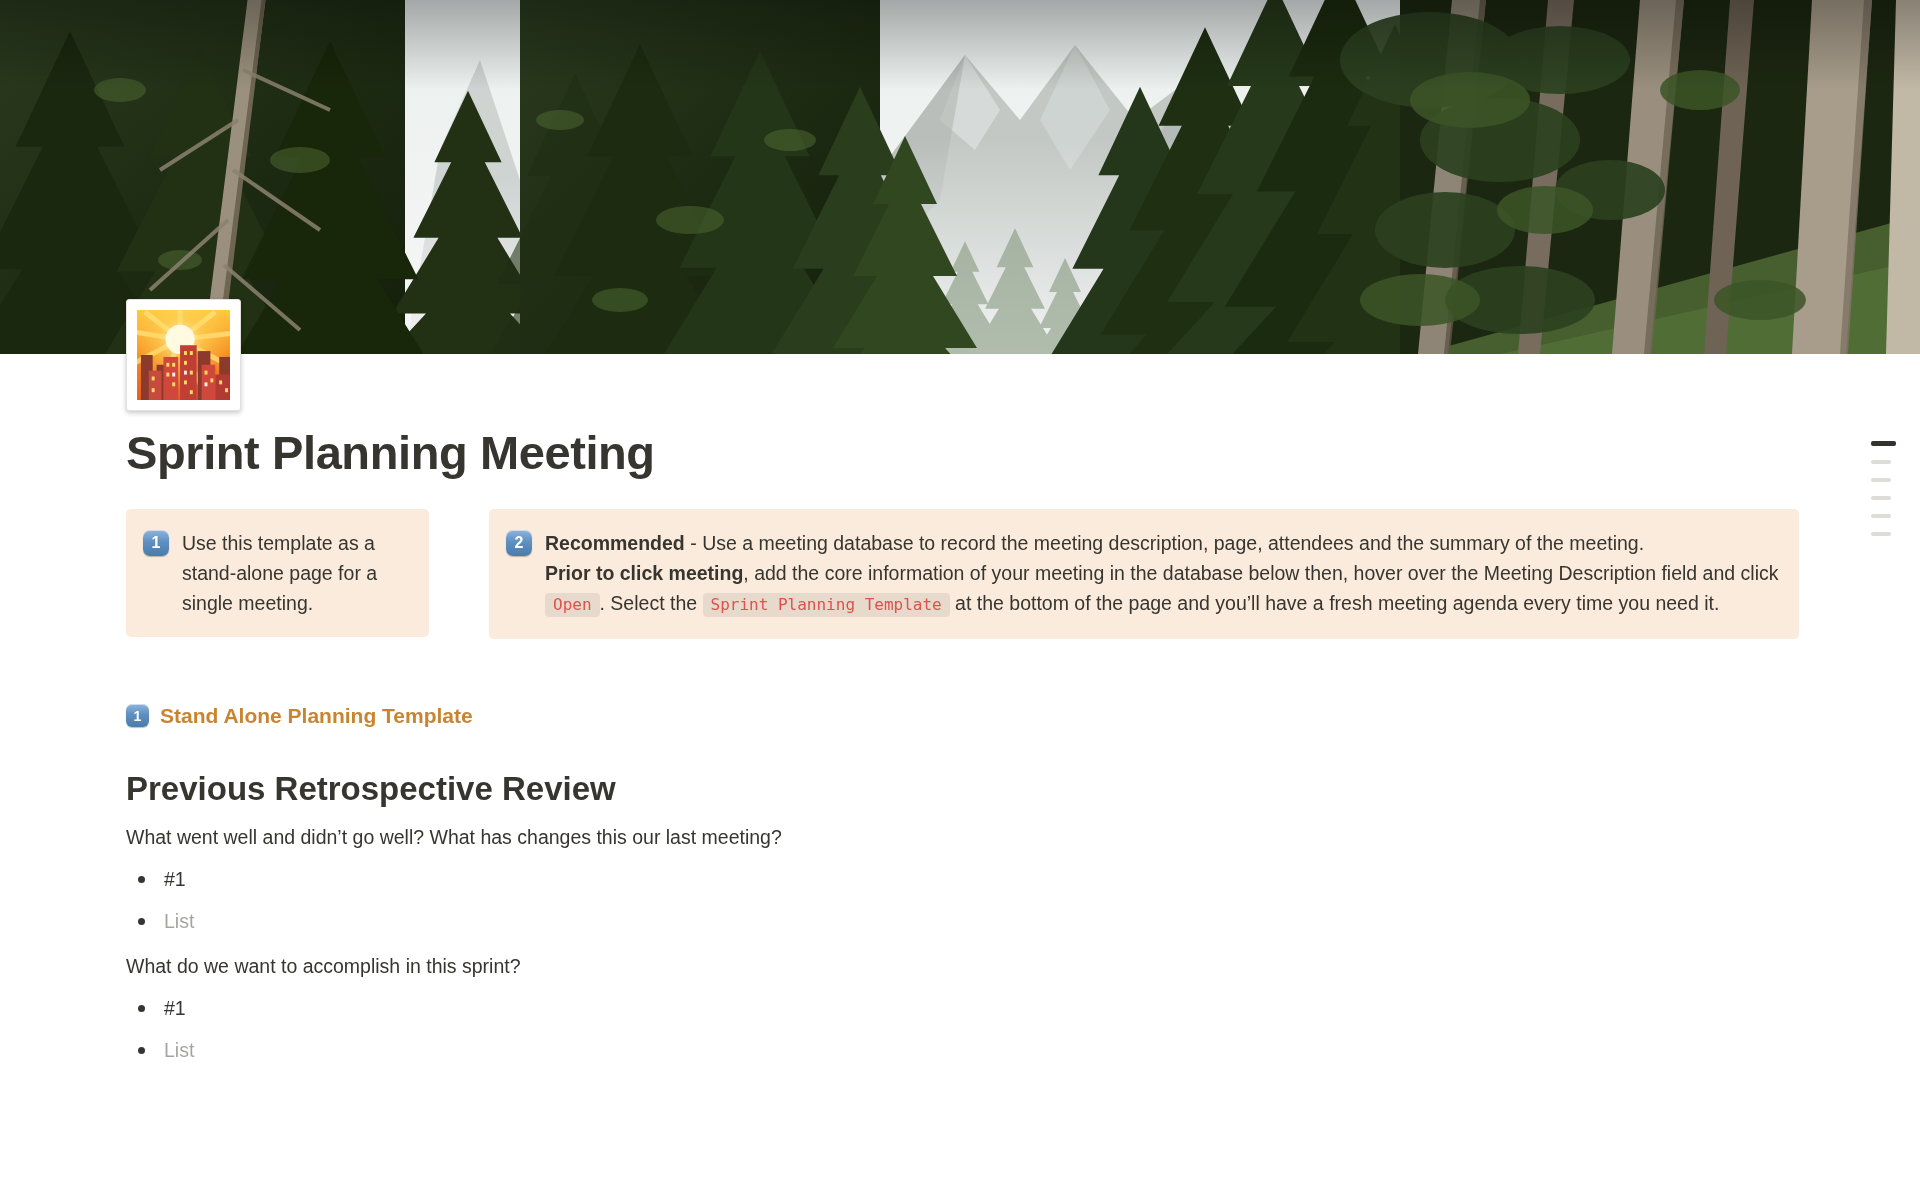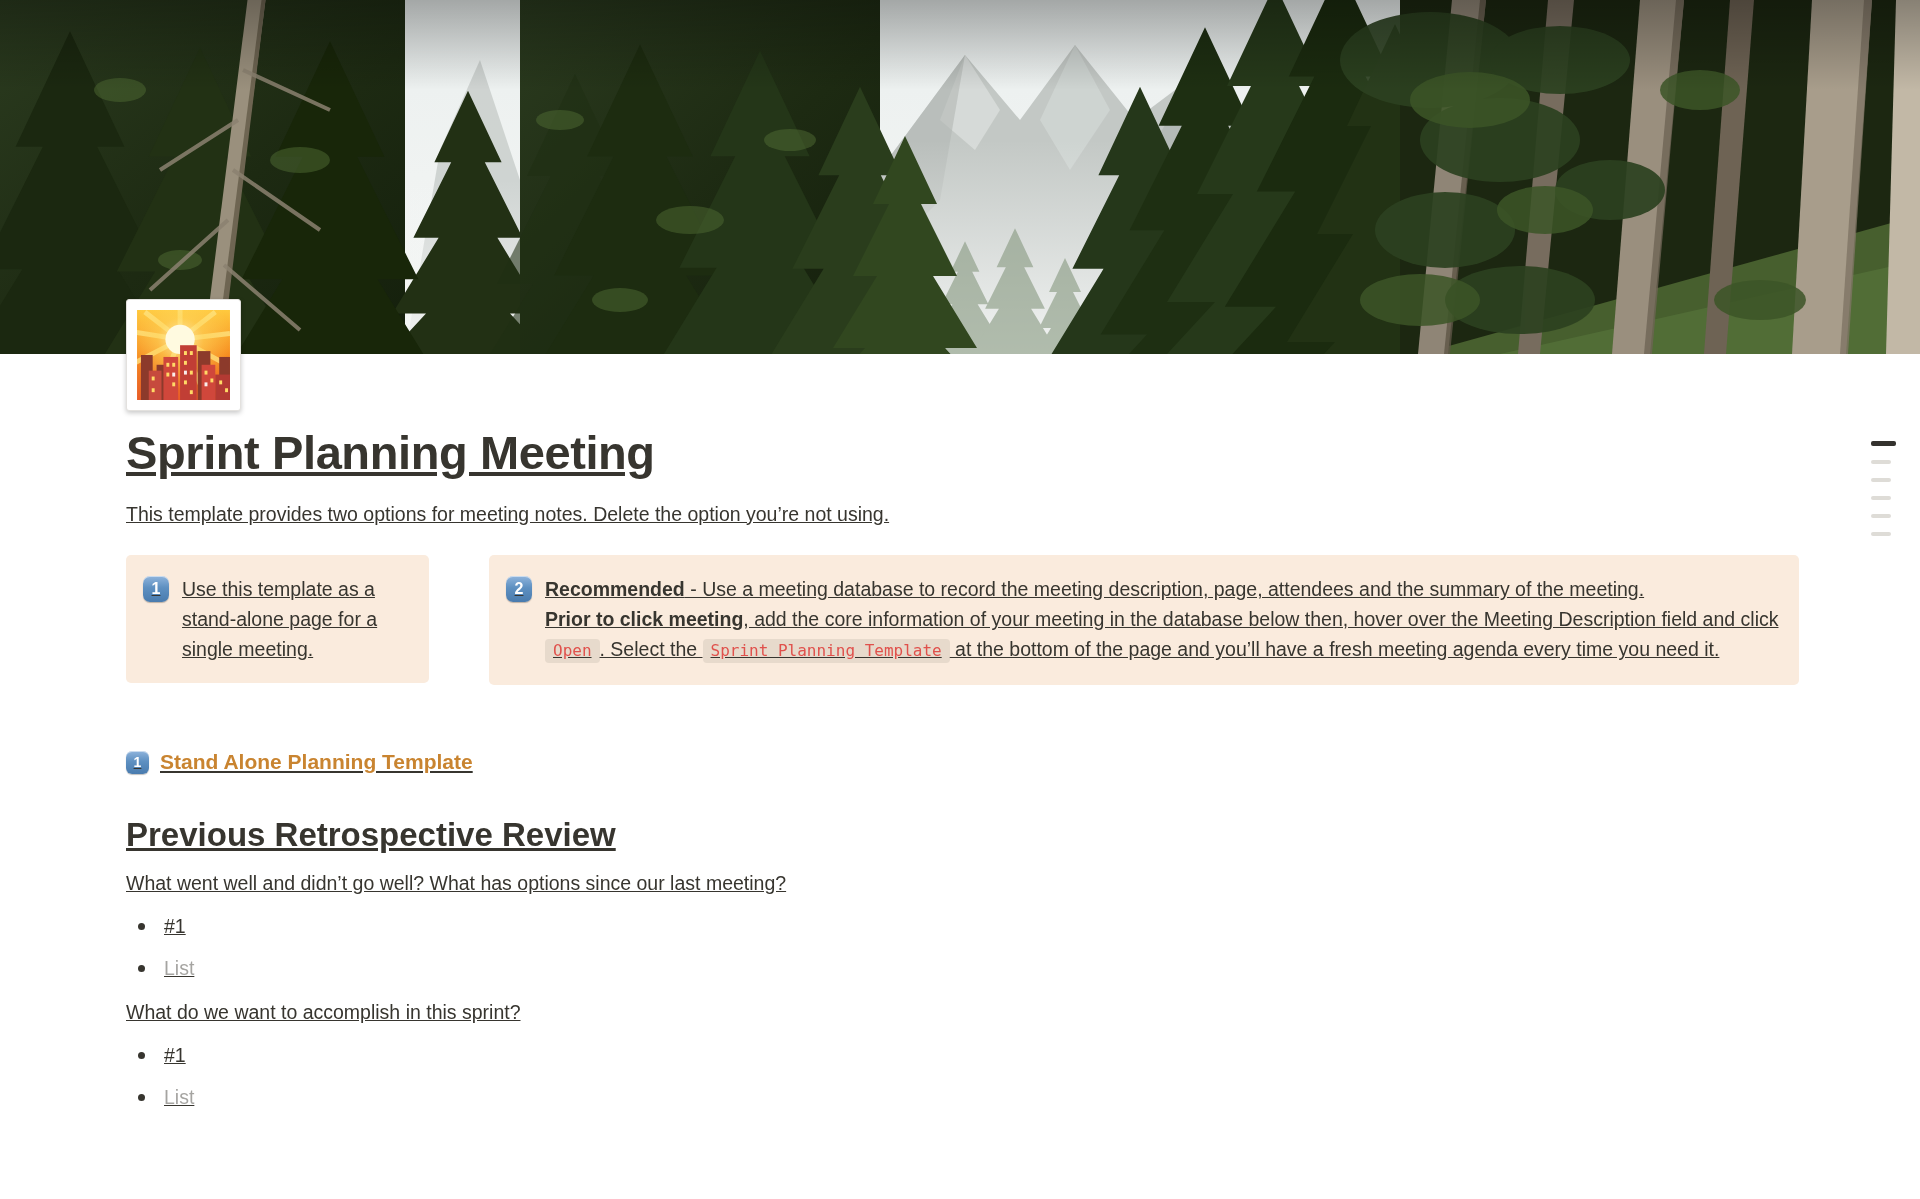--- a/index.html
+++ b/index.html
@@ -19,21 +19,21 @@
     background: #fff; border: 1px solid #E3E1DE; border-radius: 3px;
     padding: 10px; box-shadow: 0 2px 5px rgba(0,0,0,0.22);
     cursor: pointer; z-index: 5;
   }
   .icon-frame svg { display: block; width: 93px; height: 90px; }
   
   .toc { position: absolute; right: 24px; top: 441px; display: flex; flex-direction: column; gap: 14px; align-items: flex-start; z-index: 6; }
   .toc-bar { height: 4px; width: 20px; border-radius: 2px; background: #DEDCD7; cursor: pointer; }
   .toc-bar.active { height: 5px; width: 25px; background: #34322E; }
   
-  .content { position: relative; margin-left: 126px; width: 1669px; padding-top: 354px; text-decoration: underline; }
+  .content { position: relative; margin-left: 126px; width: 1669px; padding-top: 354px; }
   h1.page-title {
     margin-top: 72px; font-size: 47px; font-weight: 700; letter-spacing: -0.4px;
     line-height: 1.16; color: #37352F; cursor: text;
   }
   .page-desc { margin-top: 21px; font-size: 19.5px; line-height: 1.32; color: #37352F; cursor: text; }
   
   .columns { display: flex; gap: 60px; margin-top: 28px; align-items: flex-start; }
   .col-1 { width: 303px; flex: none; }
   .col-2 { width: 1310px; flex: none; }
   .callout {
@@ -271,21 +271,20 @@
   <span class="toc-bar active"></span>
   <span class="toc-bar"></span>
   <span class="toc-bar"></span>
   <span class="toc-bar"></span>
   <span class="toc-bar"></span>
   <span class="toc-bar"></span>
 </nav>
 
 <main class="content">
   <h1 class="page-title">Sprint Planning Meeting</h1>
-  <p class="page-desc">This template provides two options for meeting notes. Delete the option you’re not using.</p>
 
   <div class="columns">
     <div class="col-1">
       <div class="callout">
         <span class="keycap">1</span>
         <div class="callout-text">Use this template as a stand-alone page for a single meeting.</div>
       </div>
     </div>
     <div class="col-2">
       <div class="callout">
@@ -295,21 +294,21 @@
       </div>
     </div>
   </div>
 
   <div class="link-heading">
     <span class="keycap sm">1</span>
     <span class="link-label">Stand Alone Planning Template</span>
   </div>
 
   <h2 class="sec retro">Previous Retrospective Review</h2>
-  <p class="question">What went well and didn’t go well? What has options since our last meeting?</p>
+  <p class="question">What went well and didn’t go well? What has changes this our last meeting?</p>
   <ul class="blist">
     <li>
       <span class="dot"></span>
       <span>#1</span>
     </li>
     <li>
       <span class="dot"></span>
       <span class="placeholder">List</span>
     </li>
   </ul>

